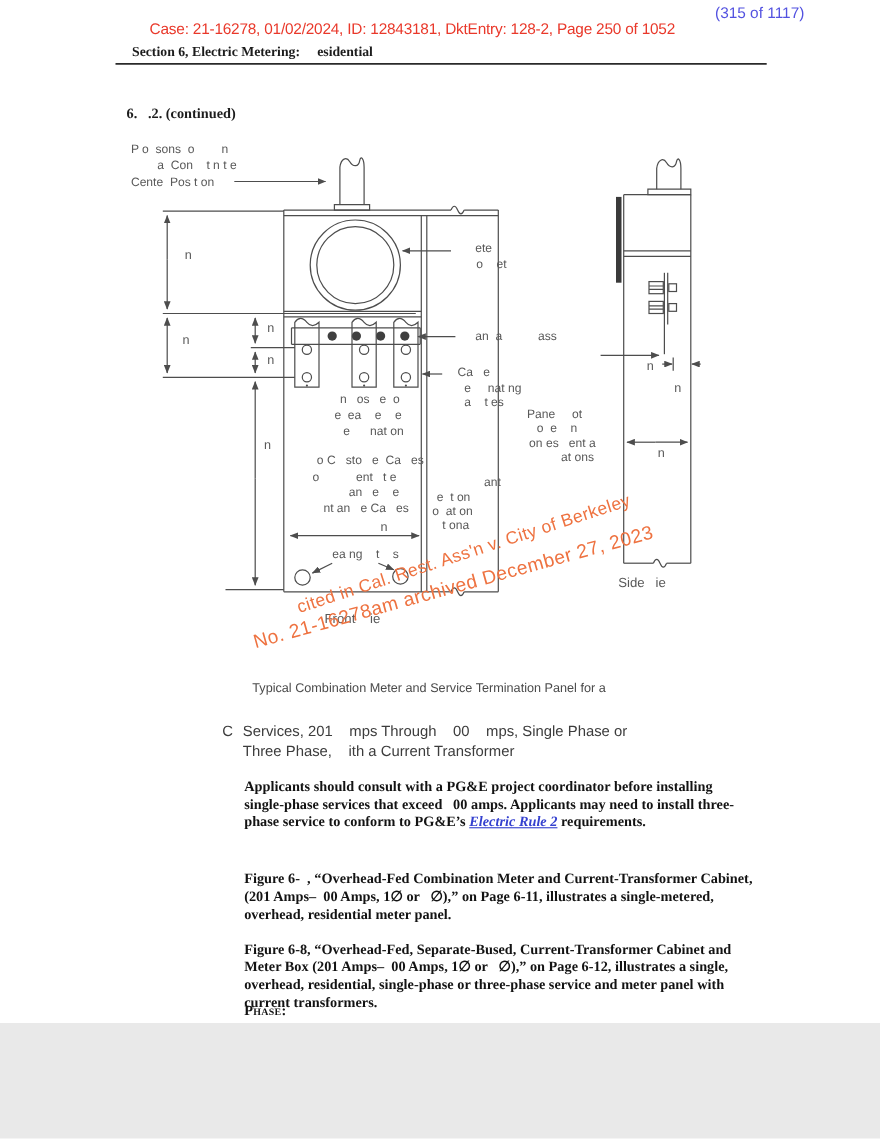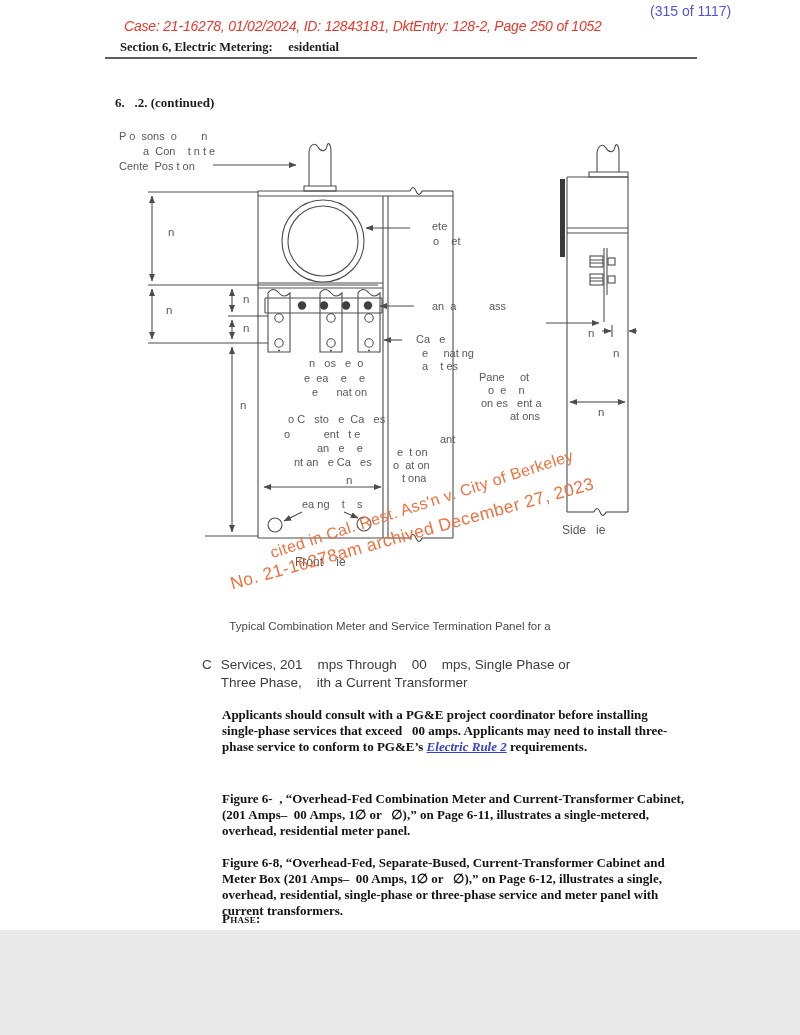--- a/index.html
+++ b/index.html
@@ -161,21 +161,21 @@
         <path d="M602 331 H611" marker-end="url(#ah)"></path>
         <path d="M637 331 H629" marker-end="url(#ah)"></path>
         <path d="M612 325 V337"></path>
         <path d="M596 402 H570" marker-end="url(#ah)"></path>
         <path d="M596 402 H625" marker-end="url(#ah)"></path>
       </g>
     </g>
   </svg>
 
   <div class="abs txt hdr-counter" style="left:650px;top:3px;">(315 of 1117)</div>
-  <div class="abs txt hdr-case" style="left:124px;top:18px;font-style:italic;">Case: 21-16278, 01/02/2024, ID: 12843181, DktEntry: 128-2, Page 250 of 1052</div>
+  <div class="abs txt hdr-case" style="left:136px;top:18px;">Case: 21-16278, 01/02/2024, ID: 12843181, DktEntry: 128-2, Page 250 of 1052</div>
   <div class="abs txt hdr-section" style="left:120px;top:40px;">Section 6, Electric Metering:     esidential</div>
   <div class="abs txt cont-head" style="left:115px;top:95px;">6.   .2. (continued)</div>
 
   <div class="abs txt dlabel" style="left:107px;top:130px;">P o  sons  o        n</div>
   <div class="abs txt dlabel" style="left:131px;top:145px;">a  Con    t n t e</div>
   <div class="abs txt dlabel" style="left:107px;top:160px;">Cente  Pos t on</div>
 
   <div class="abs txt dlabel" style="left:420px;top:220px;">ete</div>
   <div class="abs txt dlabel" style="left:421px;top:235px;">o    et</div>
 

